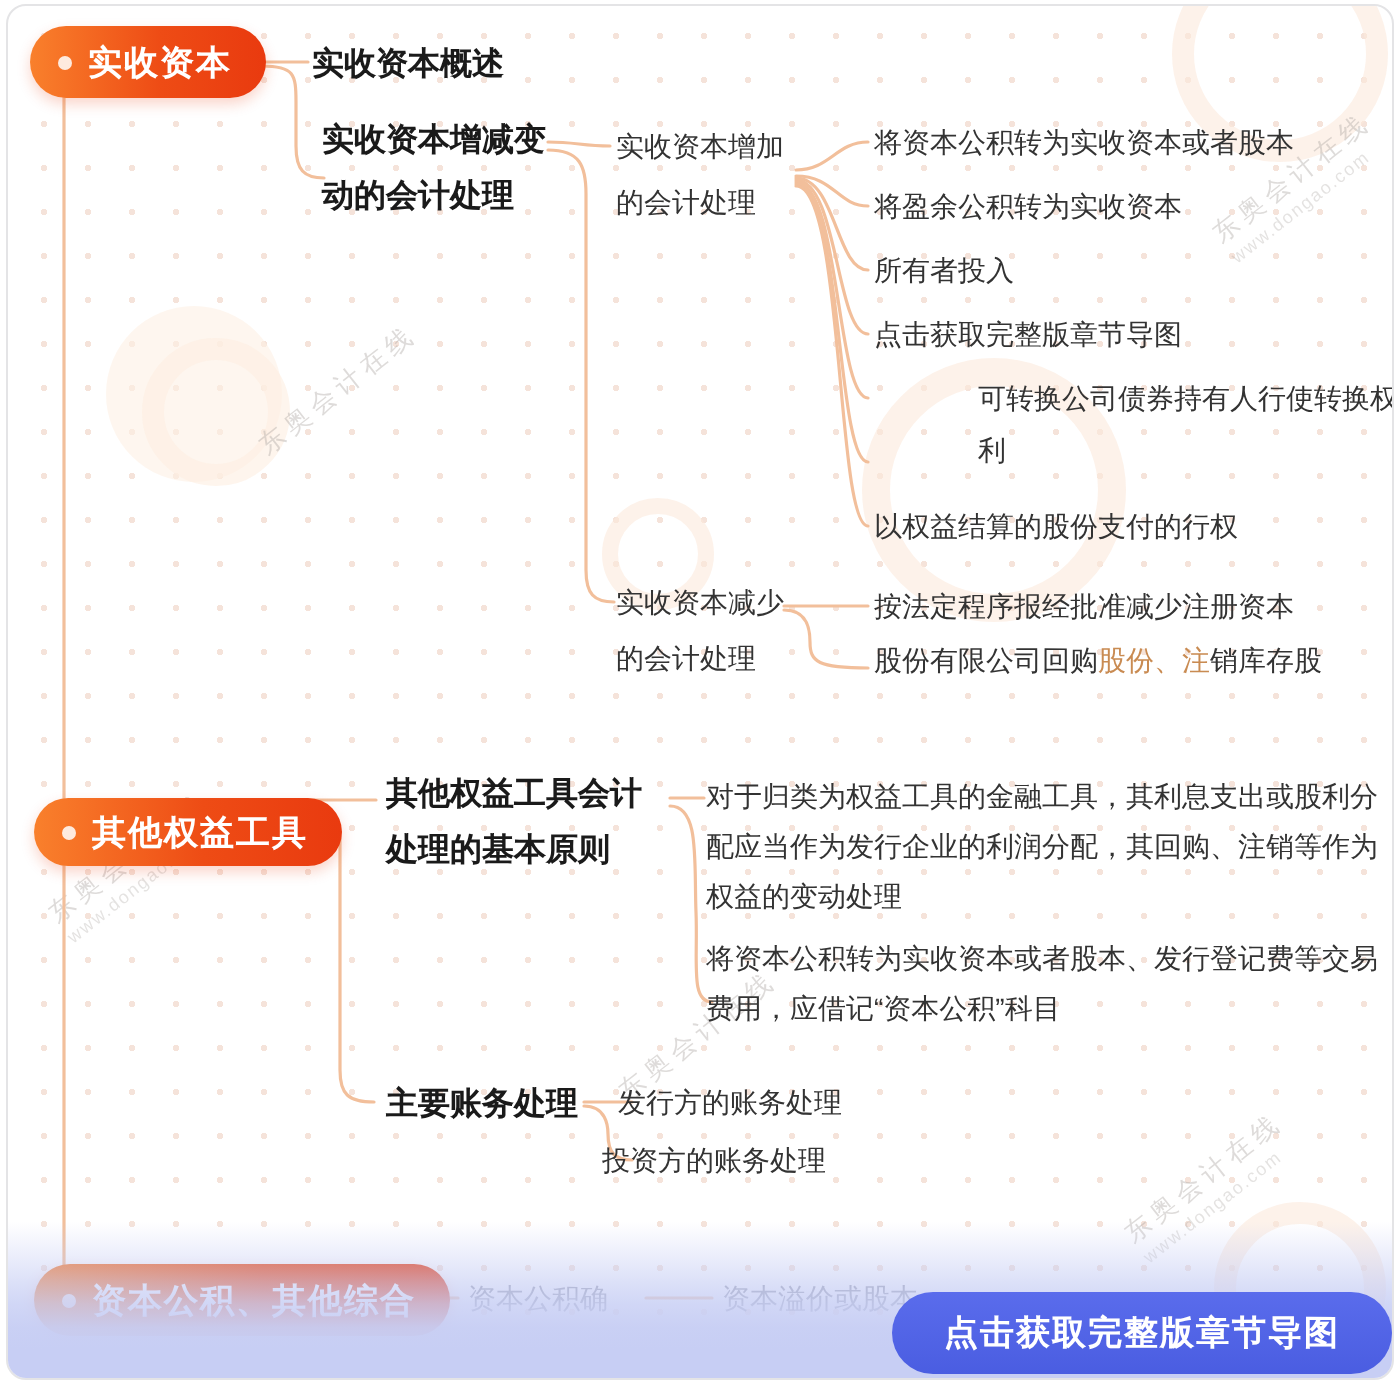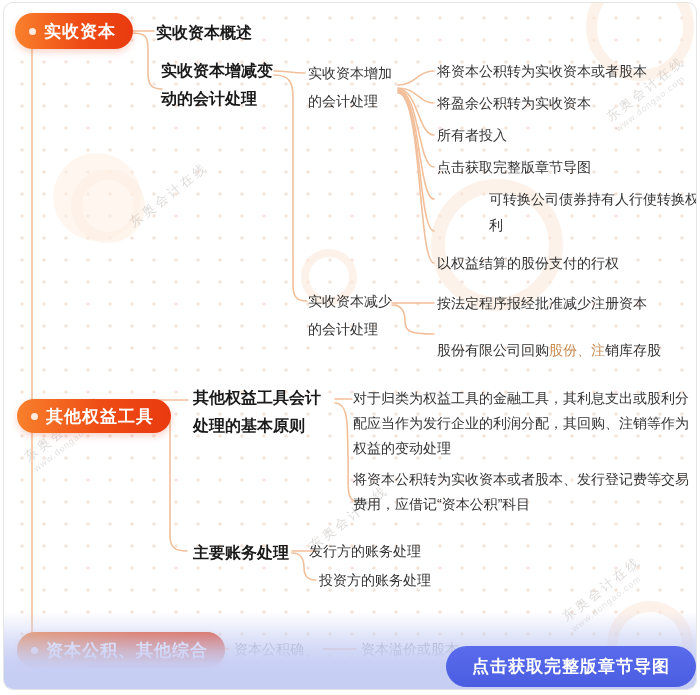--- a/index.html
+++ b/index.html
@@ -128,34 +128,34 @@
 
     <div class="node" style="left:436px;top:57px;">将资本公积转为实收资本或者股本</div>
     <div class="node" style="left:436px;top:89px;">将盈余公积转为实收资本</div>
     <div class="node" style="left:436px;top:121px;">所有者投入</div>
     <div class="node" style="left:436px;top:153px;">点击获取完整版章节导图</div>
     <div class="node" style="left:444px;top:185px;margin-left:44px;">可转换公司债券持有人行使转换权利</div>
     <div class="node" style="left:436px;top:249px;">以权益结算的股份支付的行权</div>
 
     <div class="node n-decrease" style="left:307px;top:286px;">实收资本减少的会计处理</div>
     <div class="node" style="left:436px;top:289px;">按法定程序报经批准减少注册资本</div>
-    <div class="node" style="left:436px;top:336px;">
+    <div class="node" style="left:436px;top:316px;">
       <span>股份有限公司回购</span><span class="hl">股份、注</span><span>销库存股</span>
     </div>
 
     <div class="pill" style="left:16px;top:382px;height:34px;margin-top:16px;">
       <span class="dot"></span>
       <span>其他权益工具</span>
     </div>
     <div class="node b n-principle" style="left:192px;top:383px;">其他权益工具会计处理的基本原则</div>
     <div class="node para" style="left:352px;top:385px;">对于归类为权益工具的金融工具，其利息支出或股利分配应当作为发行企业的利润分配，其回购、注销等作为权益的变动处理</div>
     <div class="node para" style="left:352px;top:466px;">将资本公积转为实收资本或者股本、发行登记费等交易费用，应借记“资本公积”科目</div>
     <div class="node b" style="left:192px;top:539px;">主要账务处理</div>
     <div class="node" style="left:308px;top:537px;">发行方的账务处理</div>
-    <div class="node" style="left:318px;top:566px;text-align:center;">投资方的账务处理</div>
+    <div class="node" style="left:300px;top:566px;text-align:center;">投资方的账务处理</div>
 
     <div class="pill" style="left:16px;top:631px;">
       <span class="dot"></span>
       <span>资本公积、其他综合</span>
     </div>
     <div class="node faded" style="left:233px;top:635px;">资本公积确</div>
     <div class="node faded" style="left:360px;top:635px;">资本溢价或股本</div>
 
     <div class="fadeout"></div>
     <button class="cta">点击获取完整版章节导图</button>

